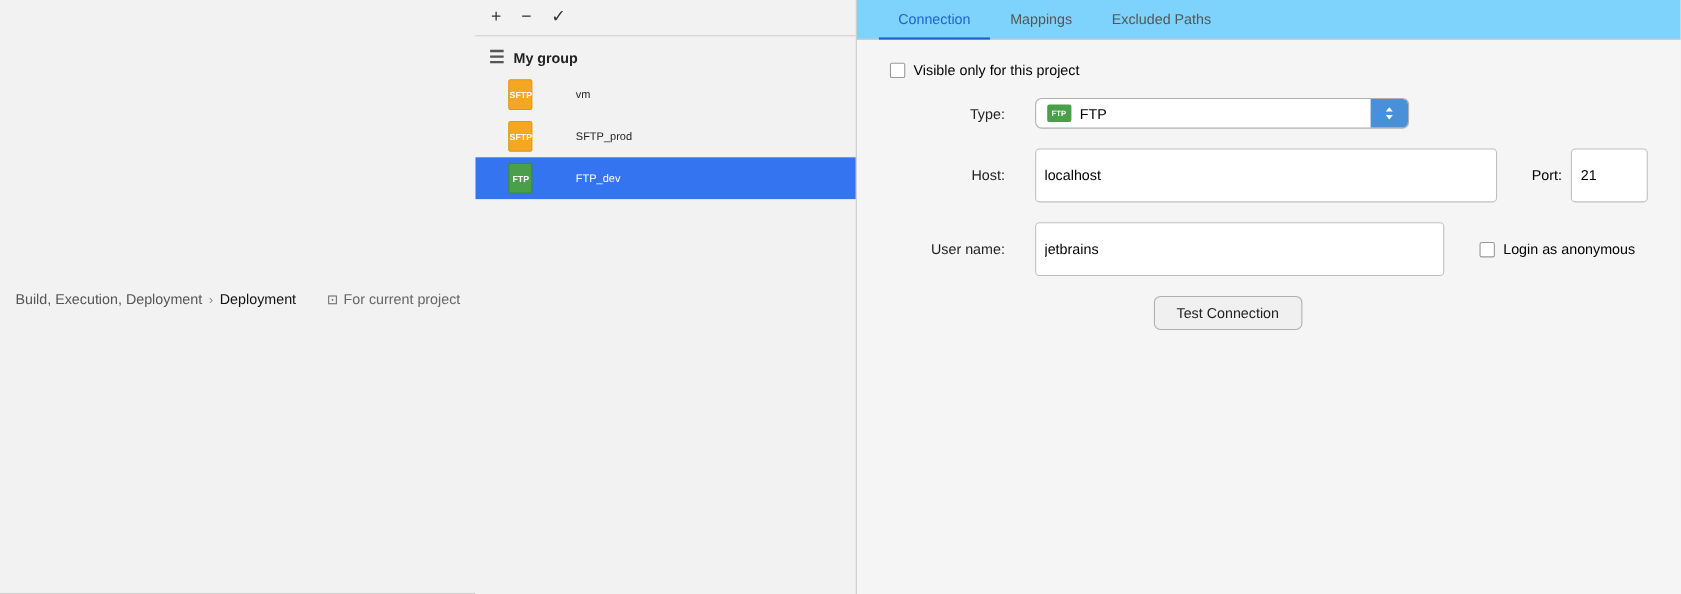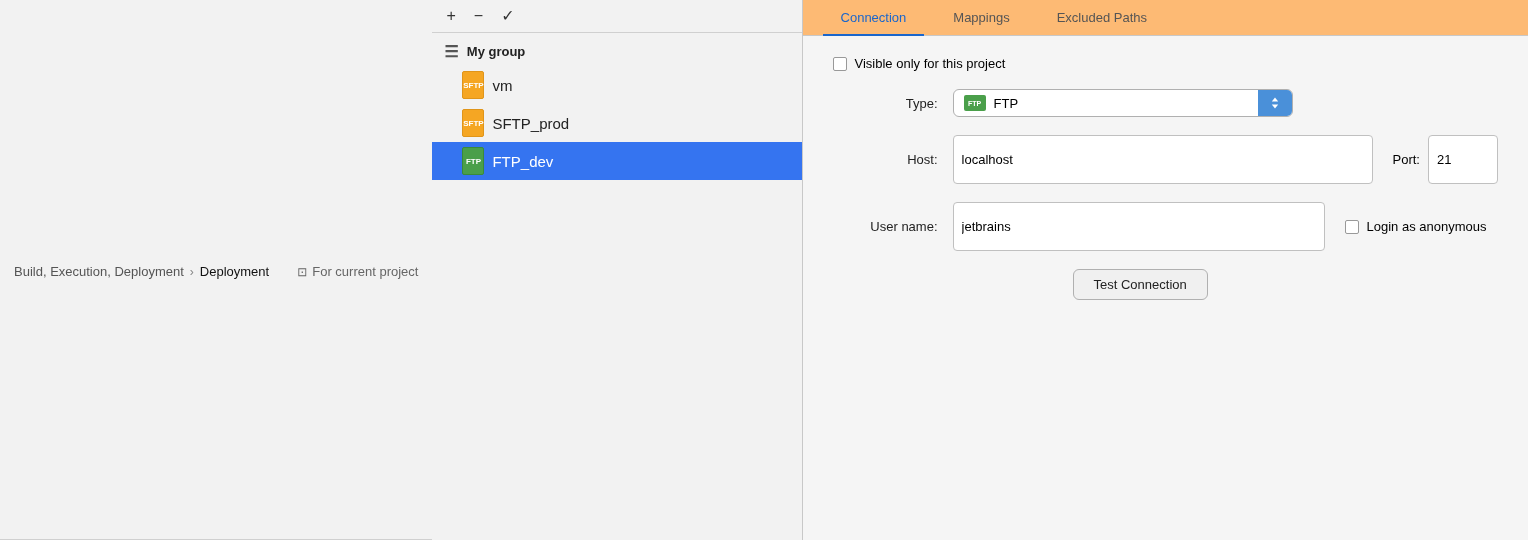--- a/index.html
+++ b/index.html
@@ -119,21 +119,22 @@
       color: #222;
       cursor: pointer;
     }
 
     .tree-item.selected {
       background: #3574f0;
       color: white;
     }
 
     .tree-item-label {
-      font-size: 15px;
+      font-size: 10px;
+      margin-left: 31px;
     }
 
     
     .sftp-badge {
       display: inline-flex;
       align-items: center;
       justify-content: center;
       width: 22px;
       height: 28px;
       font-size: 8px;
@@ -165,23 +166,23 @@
       background: #f5f5f5;
       display: flex;
       flex-direction: column;
     }
 
     
     .tabs {
       display: flex;
       align-items: flex-end;
       padding: 0 20px;
-      background: #fdba74;
+      background: #7dd3fc;
       border-bottom: 1px solid #c8c8c8;
-      gap: 11px;
+      gap: 0;
     }
 
     .tab {
       padding: 10px 18px 9px 18px;
       font-size: 13px;
       color: #555;
       cursor: pointer;
       border-bottom: 2px solid transparent;
       margin-bottom: -1px;
     }
@@ -216,21 +217,21 @@
       flex-shrink: 0;
       display: flex;
       align-items: center;
       justify-content: center;
     }
 
     
     .form-row {
       display: flex;
       align-items: center;
-      gap: 0;
+      gap: 12px;
     }
 
     .form-label {
       font-size: 13px;
       color: #222;
       min-width: 120px;
       text-align: right;
       padding-right: 15px;
       flex-shrink: 0;
     }

